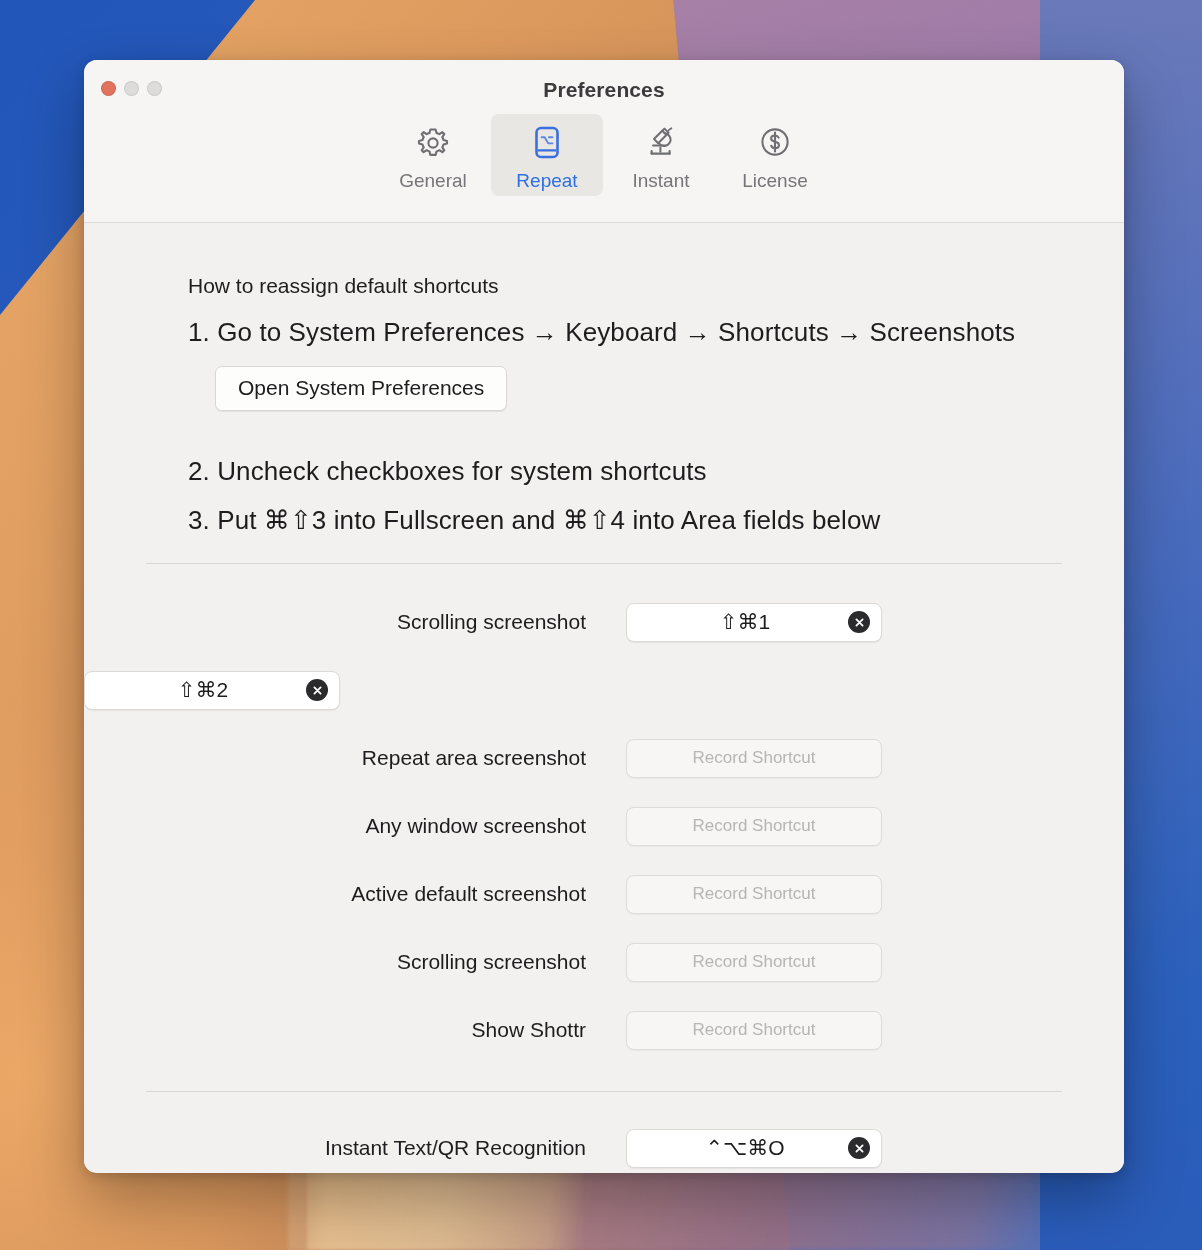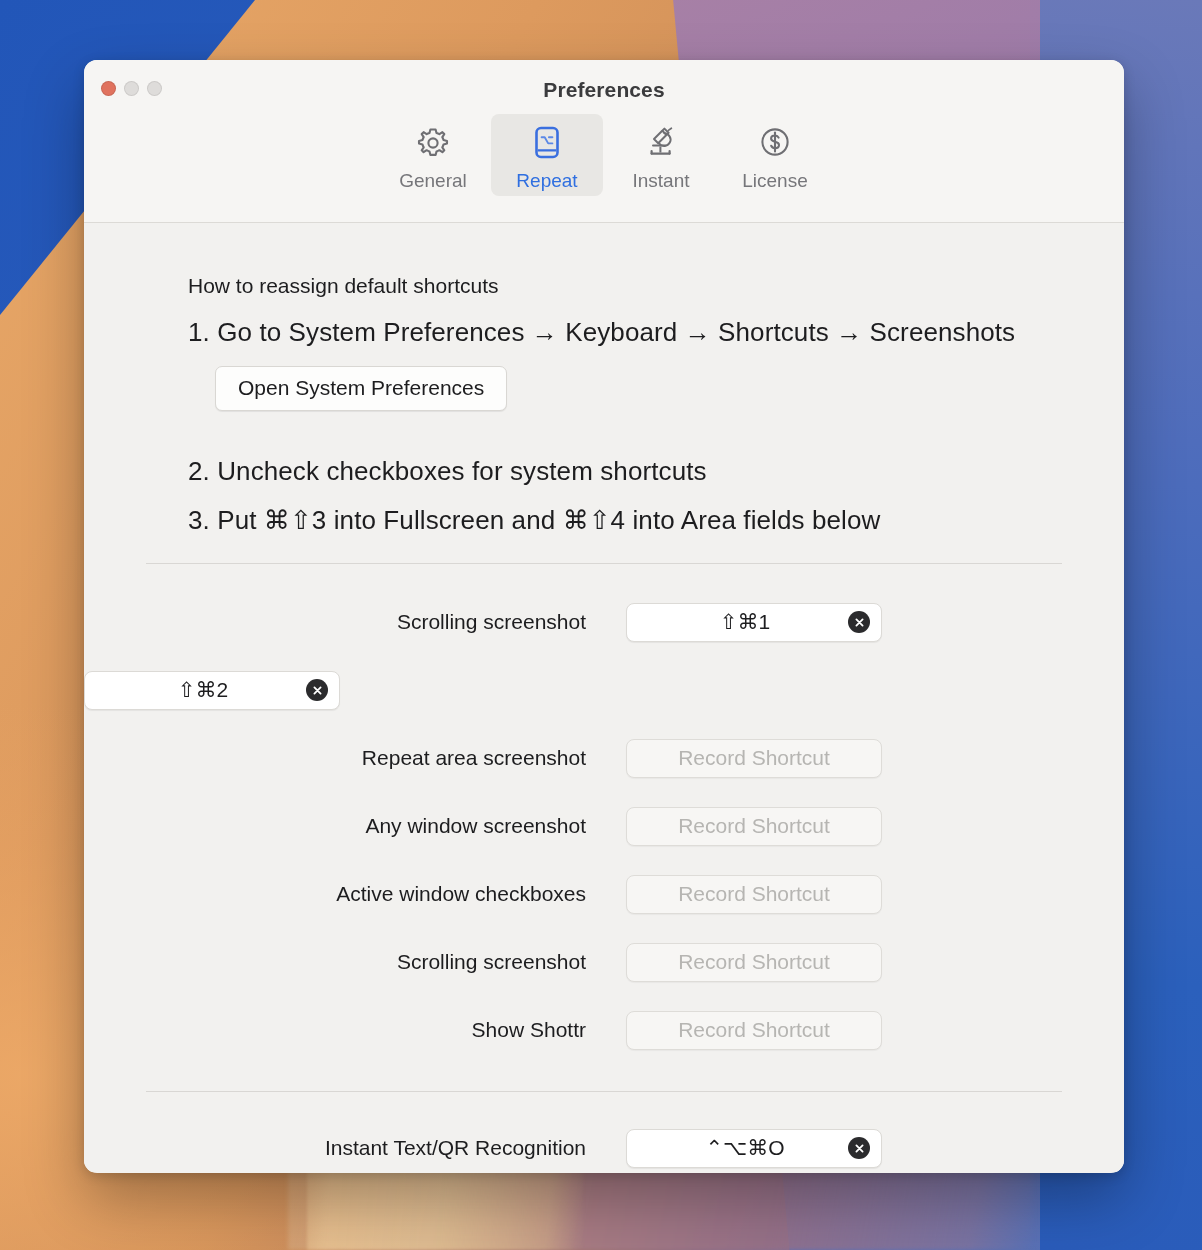--- a/index.html
+++ b/index.html
@@ -239,21 +239,21 @@
     border: .5px solid #dedcd8;
     box-shadow: 0 1px 1px rgba(0,0,0,.04);
   }
   .field-text {
     font-size: 21px;
     color: #1d1d1f;
     letter-spacing: 0px;
     padding-right: 18px;
   }
   .field-placeholder {
-    font-size: 21px;
+    font-size: 17px;
     color: #b6b5b2;
   }
   .clear-btn {
     position: absolute;
     right: 11px;
     top: 50%;
     transform: translateY(-50%);
     width: 22px; height: 22px;
     border-radius: 50%;
     background: #2b2b2d;
@@ -395,21 +395,21 @@
         </div>
 
         <div class="row">
           <div class="row-label">Any window screenshot</div>
           <div class="field empty">
             <span class="field-placeholder">Record Shortcut</span>
           </div>
         </div>
 
         <div class="row">
-          <div class="row-label">Active window checkboxes</div>
+          <div class="row-label">Active default screenshot</div>
           <div class="field empty">
             <span class="field-placeholder">Record Shortcut</span>
           </div>
         </div>
 
         <div class="row">
           <div class="row-label">Scrolling screenshot</div>
           <div class="field empty">
             <span class="field-placeholder">Record Shortcut</span>
           </div>

